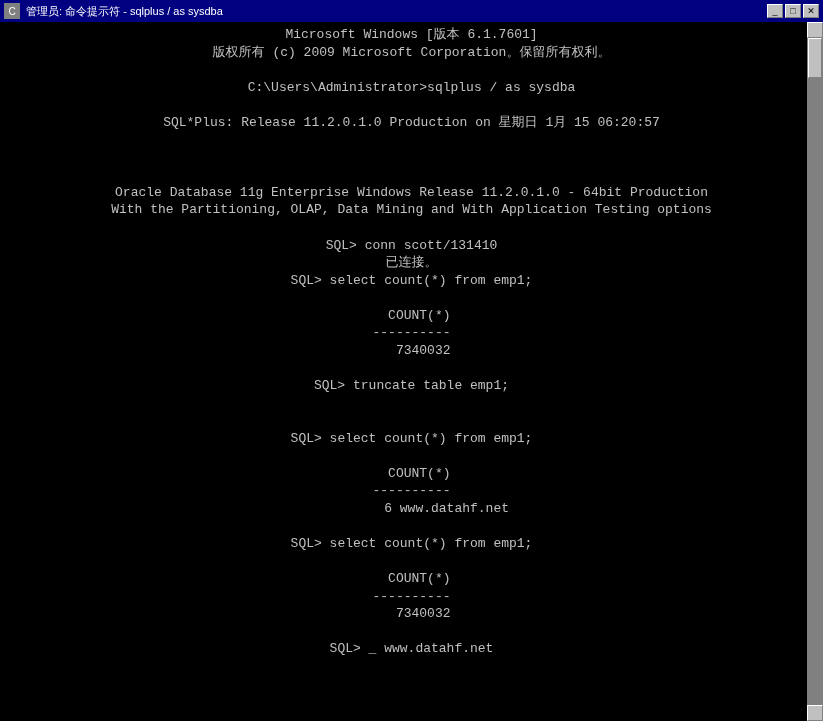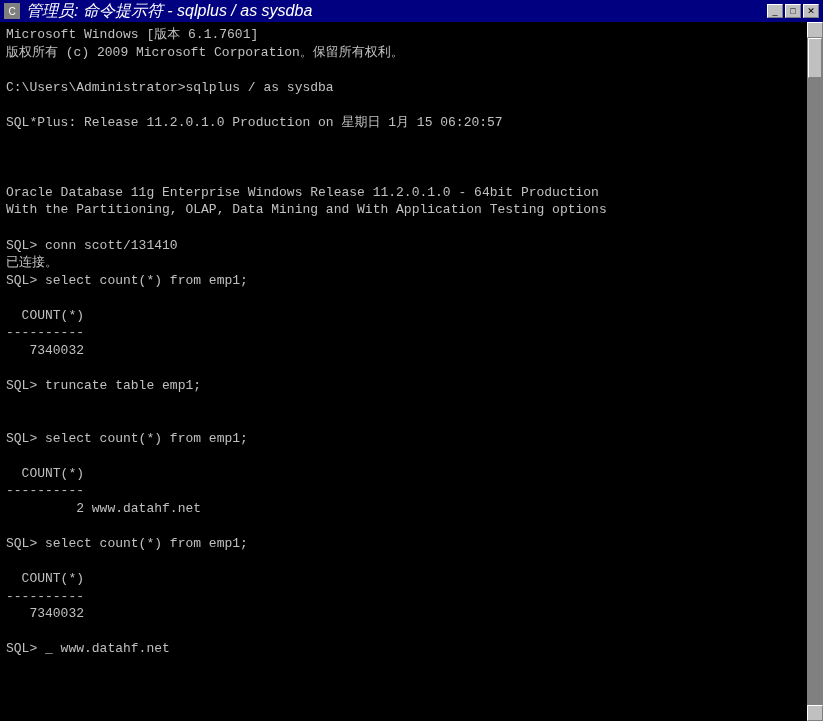--- a/index.html
+++ b/index.html
@@ -42,22 +42,21 @@
       height: 16px;
       background: #808080;
       display: flex;
       align-items: center;
       justify-content: center;
       font-size: 10px;
       color: #fff;
     }
 
     .title-text {
-      font-size: 16px;
-      font-style: italic;
+      font-size: 11px;
     }
 
     .title-bar-buttons {
       display: flex;
       gap: 2px;
     }
 
     .title-btn {
       width: 16px;
       height: 14px;
@@ -75,20 +74,21 @@
 
     .terminal {
       flex: 1;
       background: #000;
       color: #c0c0c0;
       font-size: 13px;
       font-family: 'Courier New', Courier, monospace;
       padding: 4px 6px;
       overflow: hidden;
       position: relative;
+      text-align: center;
     }
 
     .terminal-content {
       line-height: 1.35;
     }
 
     .line {
       white-space: pre;
       display: block;
     }
@@ -174,21 +174,21 @@
         <span class="line">----------</span>
         <span class="line">   7340032</span>
         <span class="line"> </span>
         <span class="line">SQL&gt; truncate table emp1;</span>
         <span class="line"> </span>
         <span class="line"> </span>
         <span class="line">SQL&gt; select count(*) from emp1;</span>
         <span class="line"> </span>
         <span class="line">  COUNT(*)</span>
         <span class="line">----------</span>
-        <span class="line">         2 www.datahf.net</span>
+        <span class="line">         6 www.datahf.net</span>
         <span class="line"> </span>
         <span class="line">SQL&gt; select count(*) from emp1;</span>
         <span class="line"> </span>
         <span class="line">  COUNT(*)</span>
         <span class="line">----------</span>
         <span class="line">   7340032</span>
         <span class="line"> </span>
         <span class="line">SQL&gt; _ www.datahf.net</span>
       </div>
     <div class="scrollbar">

